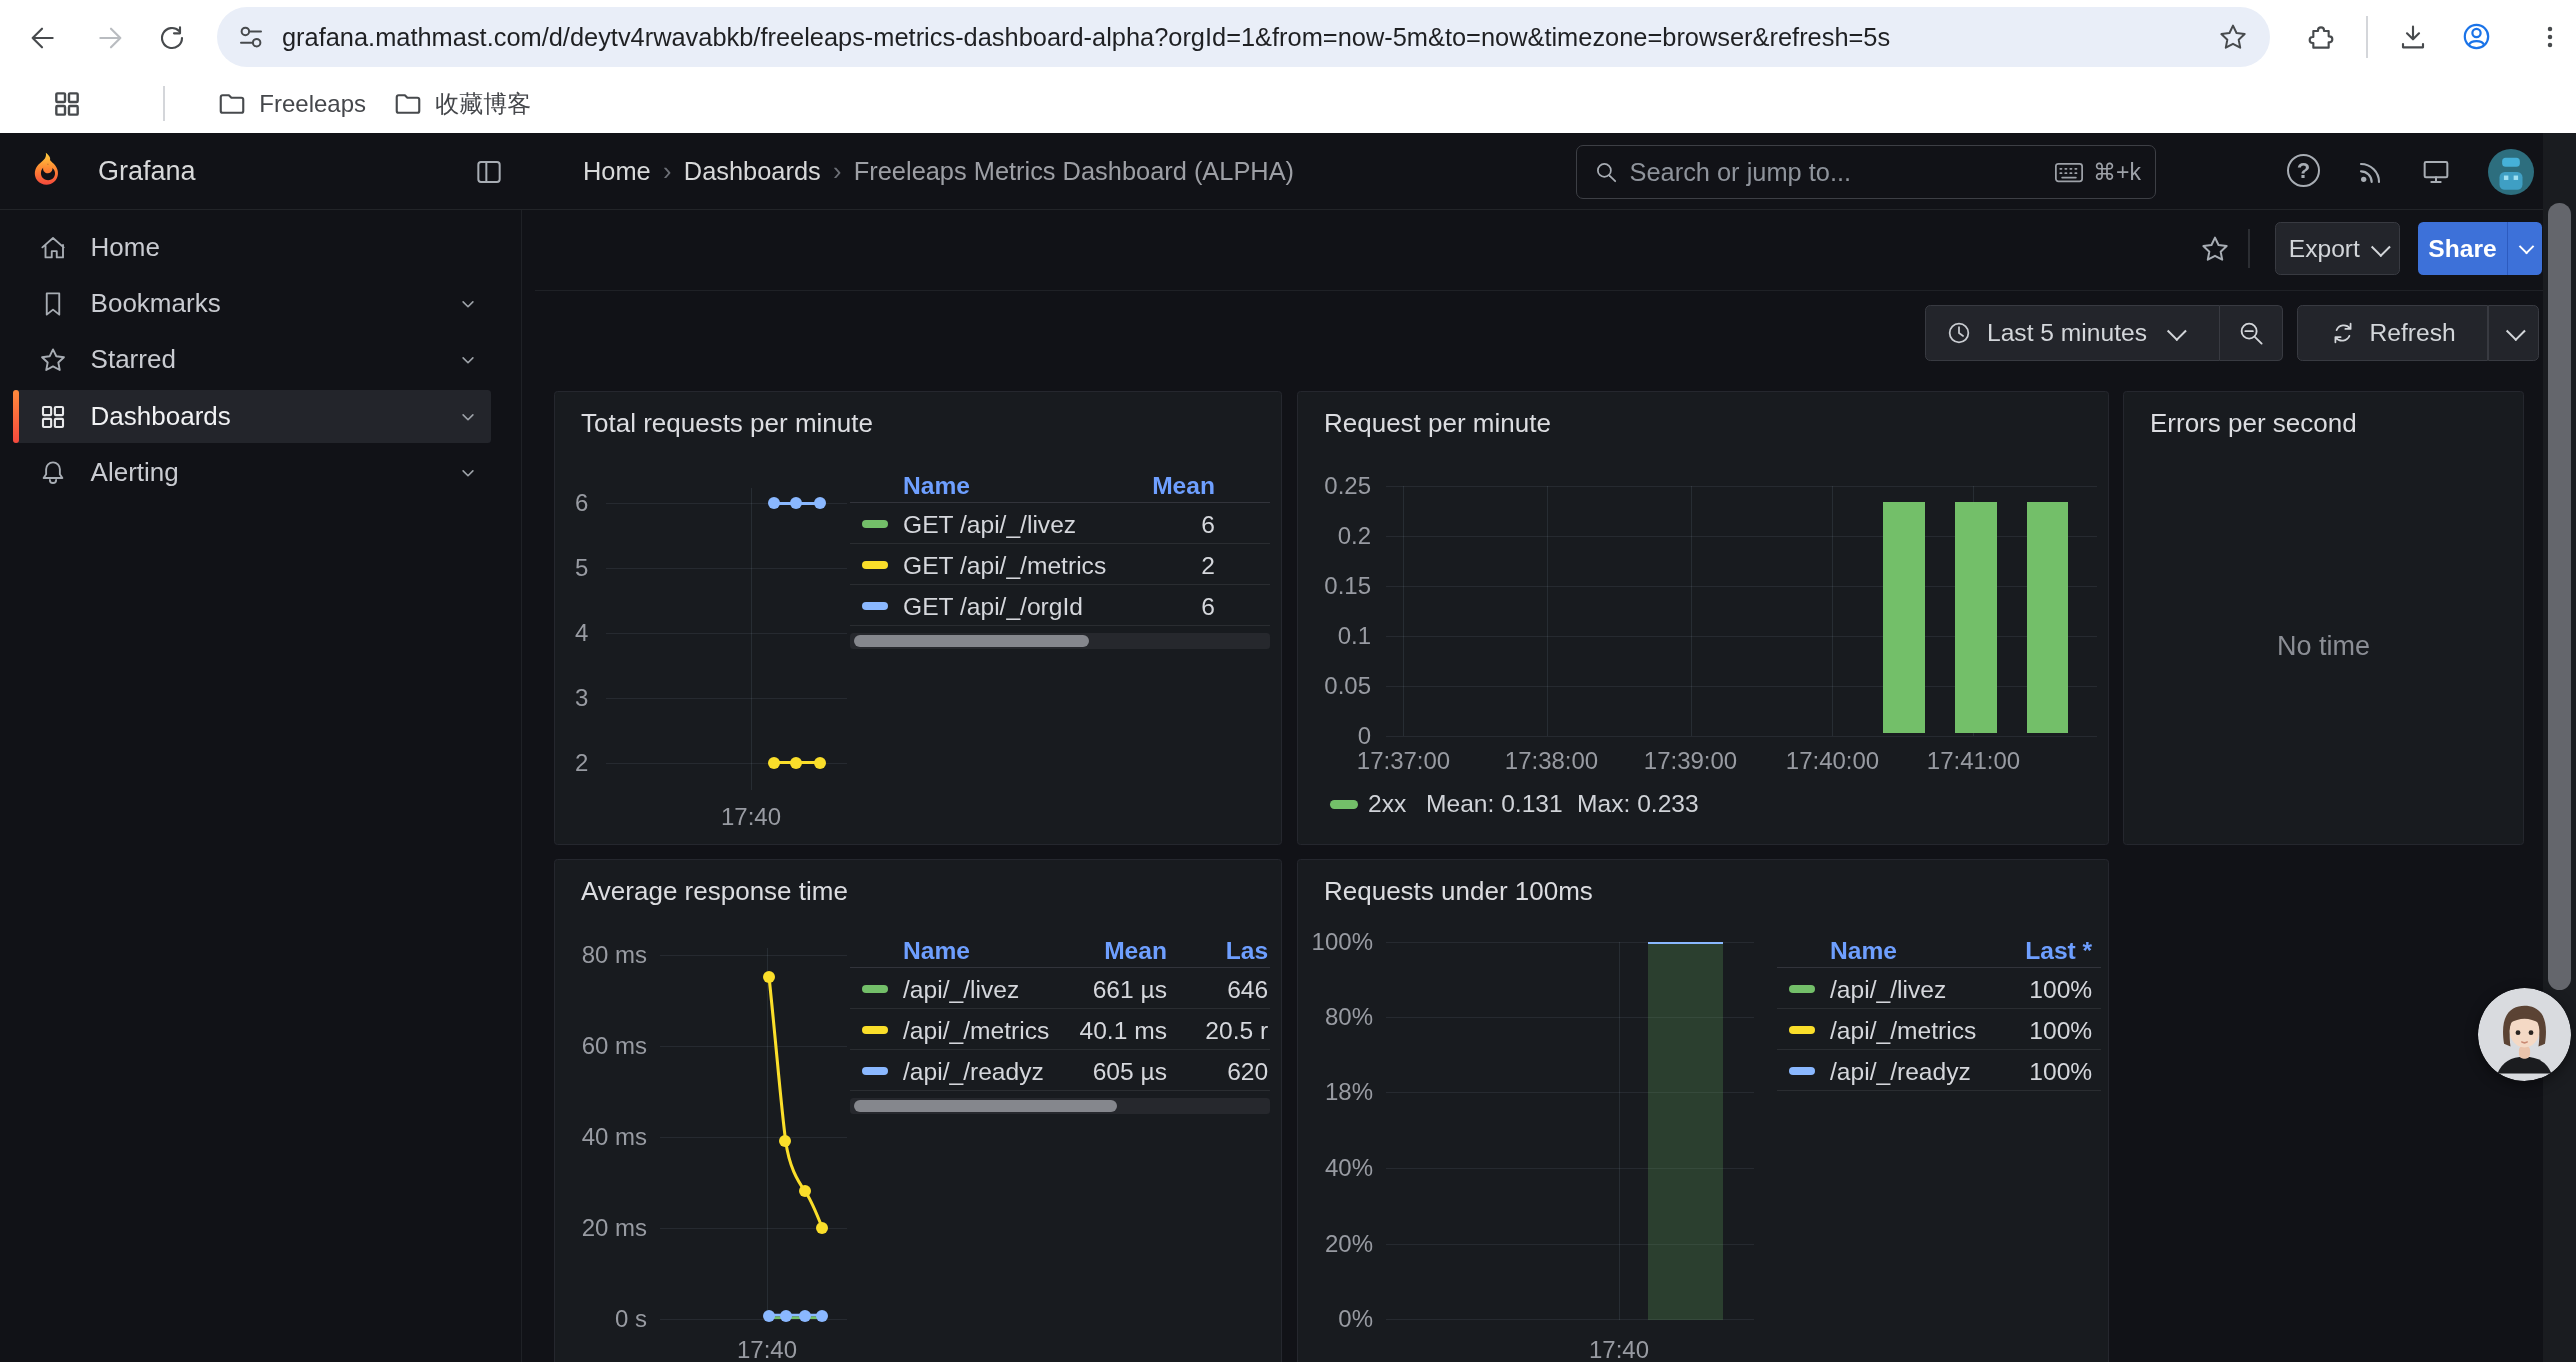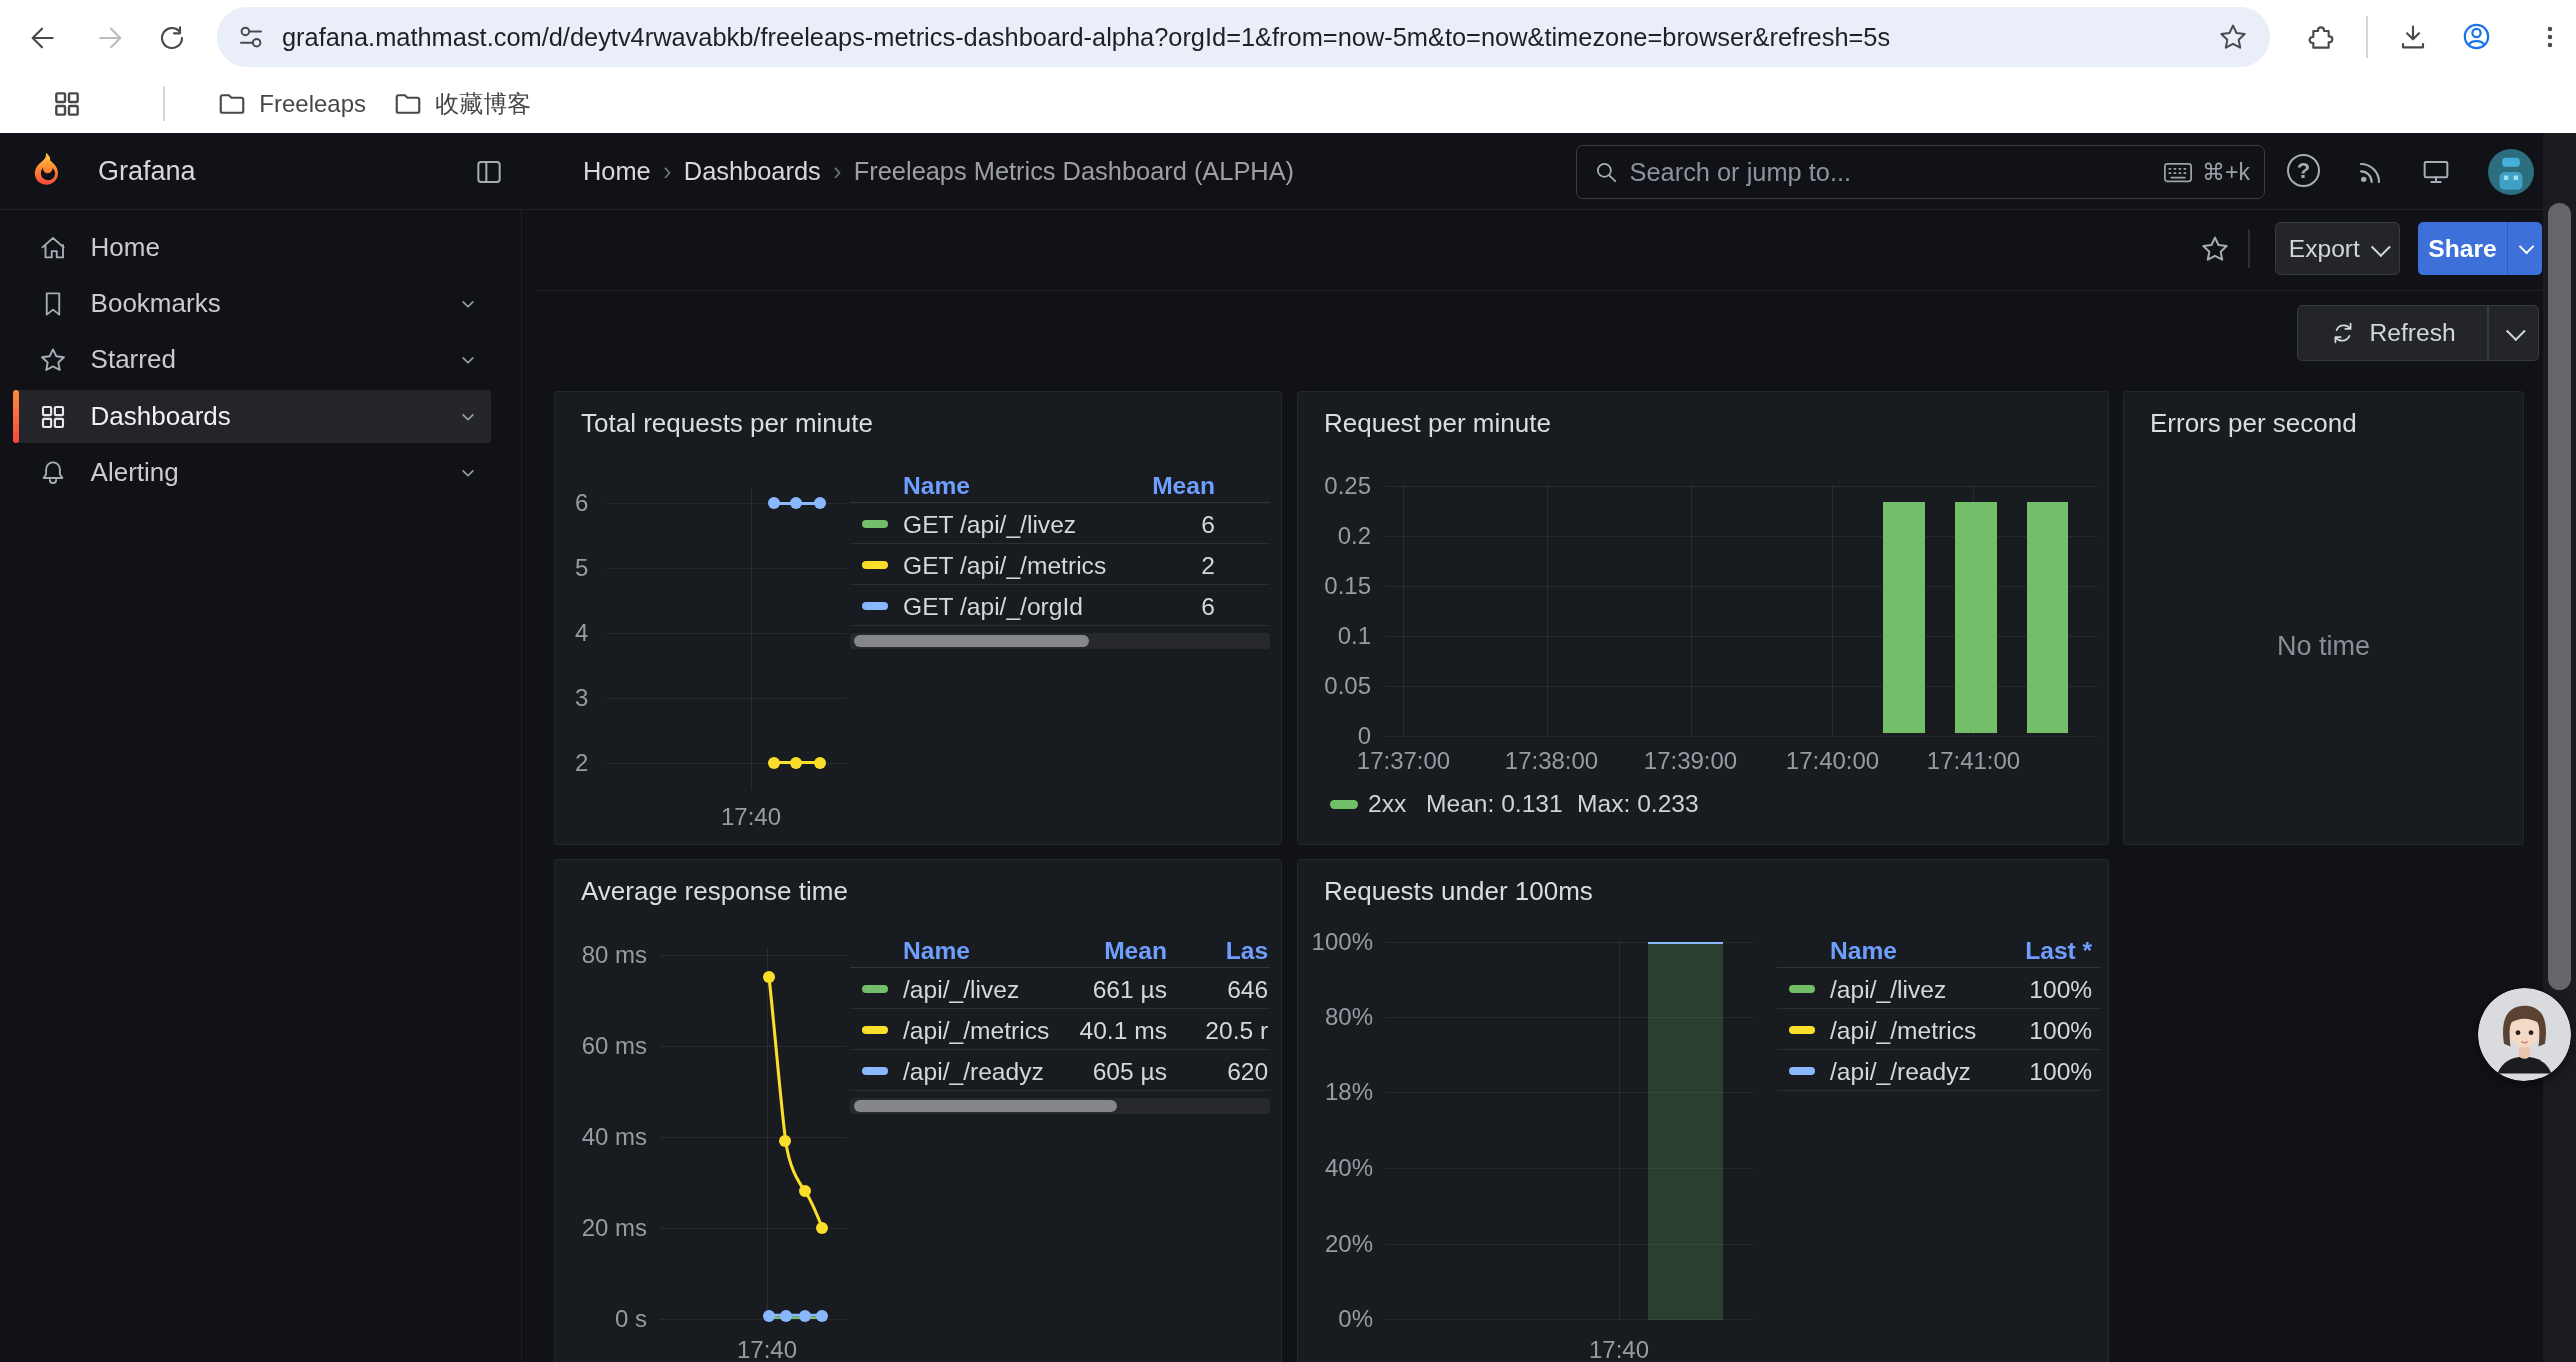--- a/index.html
+++ b/index.html
@@ -20,21 +20,21 @@
   .vdiv-lt{width:1.8px;background:#d4d6da}
 
   
   #gf{position:absolute;left:0;top:133px;width:2576px;height:1229px;background:#111217}
   #gf-header{position:absolute;left:0;top:0;width:2576px;height:77px;border-bottom:0.9px solid #222428;background:#111217}
   #sidebar{position:absolute;left:0;top:77px;width:522px;height:1152px;border-right:0.9px solid #1f2126;background:#111217}
   .gf-ic{color:#a8adb4}
   .crumb{font-size:25.4px;color:#d8d9da}
   .crumb.dim{color:#9d9fa5}
   .crumb-sep{font-size:25.4px;color:#6c6f76;padding:0 12.3px}
-  #searchbox{position:absolute;left:1576px;top:12.3px;width:689px;height:54px;background:#111217;border:0.9px solid #3d3f45;border-radius:7px;display:flex;align-items:center}
+  #searchbox{position:absolute;left:1576px;top:12.3px;width:580px;height:54px;background:#111217;border:0.9px solid #3d3f45;border-radius:7px;display:flex;align-items:center}
   #searchbox input{flex:1;border:none;outline:none;background:transparent;font-family:"Liberation Sans",sans-serif;font-size:25.4px;color:#cfd2d7}
   #searchbox input::placeholder{color:#8e939b}
   .kbd-hint{font-size:23px;color:#9da1a8;margin:0 14px 0 8.8px;display:flex;align-items:center;gap:8.8px}
   .help-circle{width:33px;height:33px;border:2.6px solid #a8adb4;border-radius:50%;color:#a8adb4;display:flex;align-items:center;justify-content:center;font-size:22px;font-weight:bold}
   .help-circle::after{content:"?"}
 
   .side-item{position:absolute;left:13px;width:478px;height:53px;display:flex;align-items:center;border-radius:3.5px;color:#c9cbd1}
   .side-item .lbl{font-size:26px;margin-left:23px;color:#c9cbd1}
   .side-item.active{background:#23252b}
   .side-item.active .lbl{color:#f1f2f4}
@@ -325,20 +325,38 @@
     <div class="abs" style="left:1883px;top:12.3px;display:flex">
       <div class="btn btn-blue" style="width:89px;height:53px;border-radius:5.3px 0 0 5.3px">
         <span>Share</span>
       </div>
       <div class="btn btn-blue" style="width:35px;height:53px;border-radius:0 5.3px 5.3px 0;border-left:1.8px solid #2d5bbf">
         <span class="chev" style="width:11.4px;height:11.4px"></span>
       </div>
     </div>
   </div>
 
+  <div class="abs" style="left:1925px;top:172px;display:flex">
+    <div class="btn" style="width:295px;height:56px;border-radius:5.3px 0 0 5.3px;gap:14px;justify-content:flex-start;padding-left:19px">
+      <span class="gf-ic" style="color:#c9ccd1">
+        <svg width="28" height="28" viewBox="0 0 48 48" class="ic" style="stroke-width:3">
+            <circle cx="24" cy="24" r="16"></circle>
+            <path d="M24 14 v10 l7 5"></path>
+          </svg>
+      </span>
+      <span style="font-size:24.6px">Last 5 minutes</span>
+      <span class="chev" style="margin-left:7px"></span>
+    </div>
+    <div class="btn" style="width:63px;height:56px;border-radius:0 5.3px 5.3px 0;border-left:none">
+      <svg width="30" height="30" viewBox="0 0 48 48" class="ic" style="stroke-width:3">
+          <circle cx="21" cy="21" r="12"></circle>
+          <path d="M30.5 30.5 L41 41 M15 21 h12"></path>
+        </svg>
+    </div>
+  </div>
   <div class="abs" style="left:2297px;top:172px;display:flex">
     <div class="btn" style="width:191px;height:56px;border-radius:5.3px 0 0 5.3px;gap:12.3px">
       <svg width="28" height="28" viewBox="0 0 48 48" class="ic" style="stroke-width:3">
           <path d="M13 19 a13.5 13.5 0 0 1 23-3 M37 8 v9 h-9 M35 29 a13.5 13.5 0 0 1-23 3 M11 40 v-9 h9"></path>
         </svg>
       <span style="font-size:24.6px">Refresh</span>
     </div>
     <div class="btn" style="width:51px;height:56px;border-radius:0 5.3px 5.3px 0;border-left:0.9px solid #383a41">
       <span class="chev"></span>
     </div>

